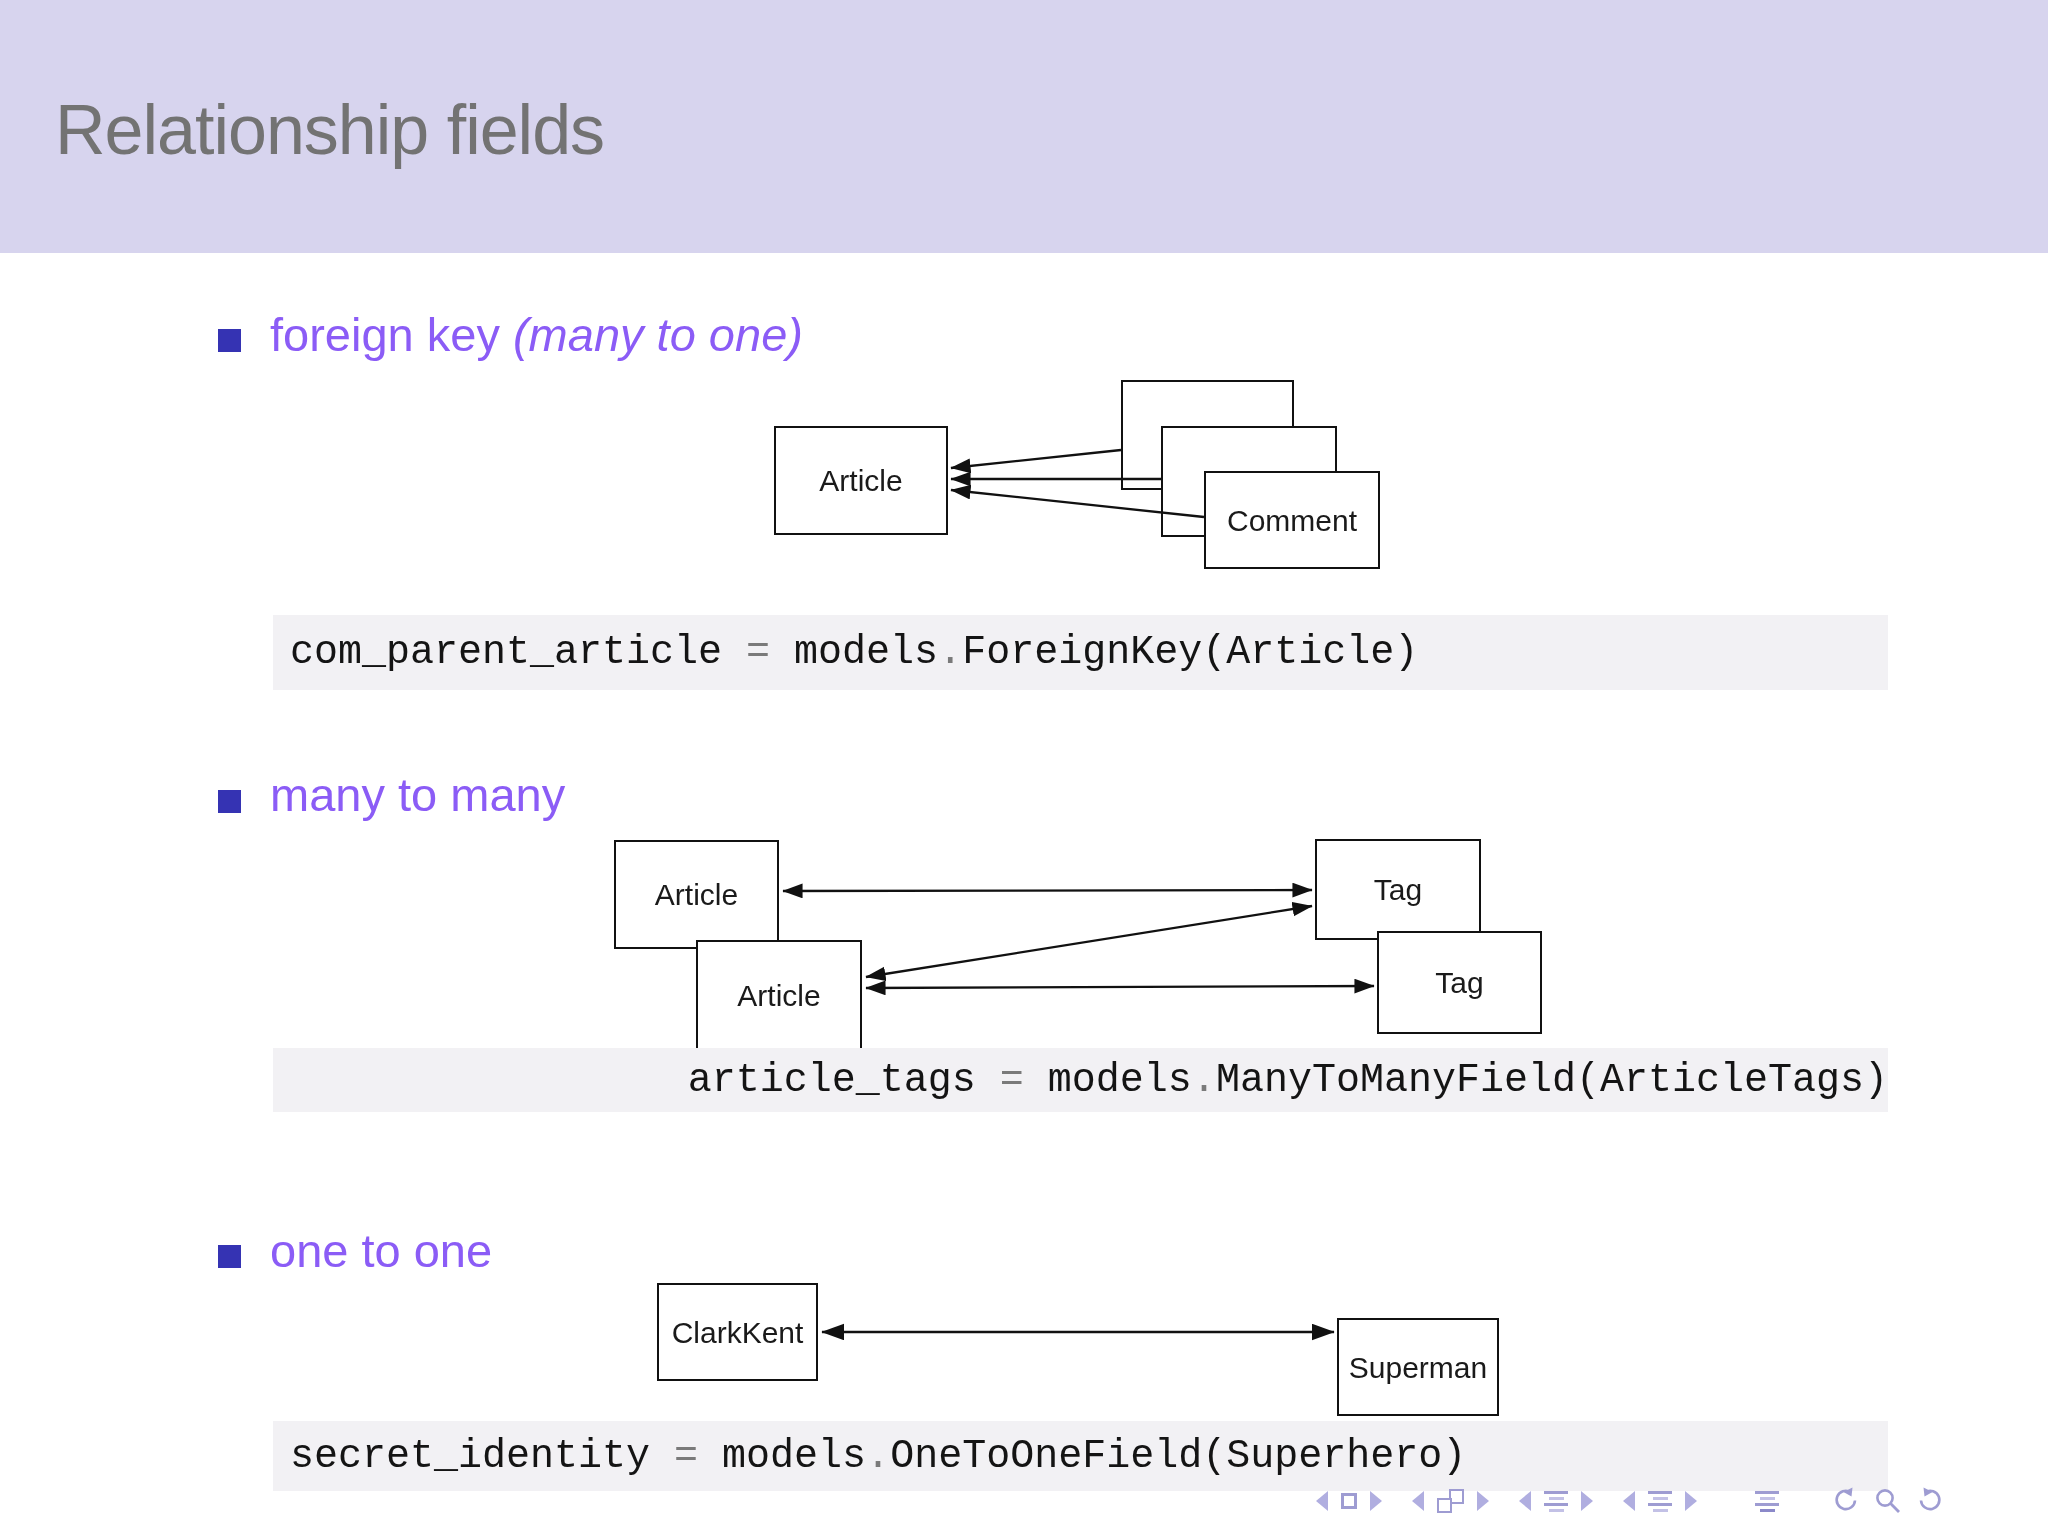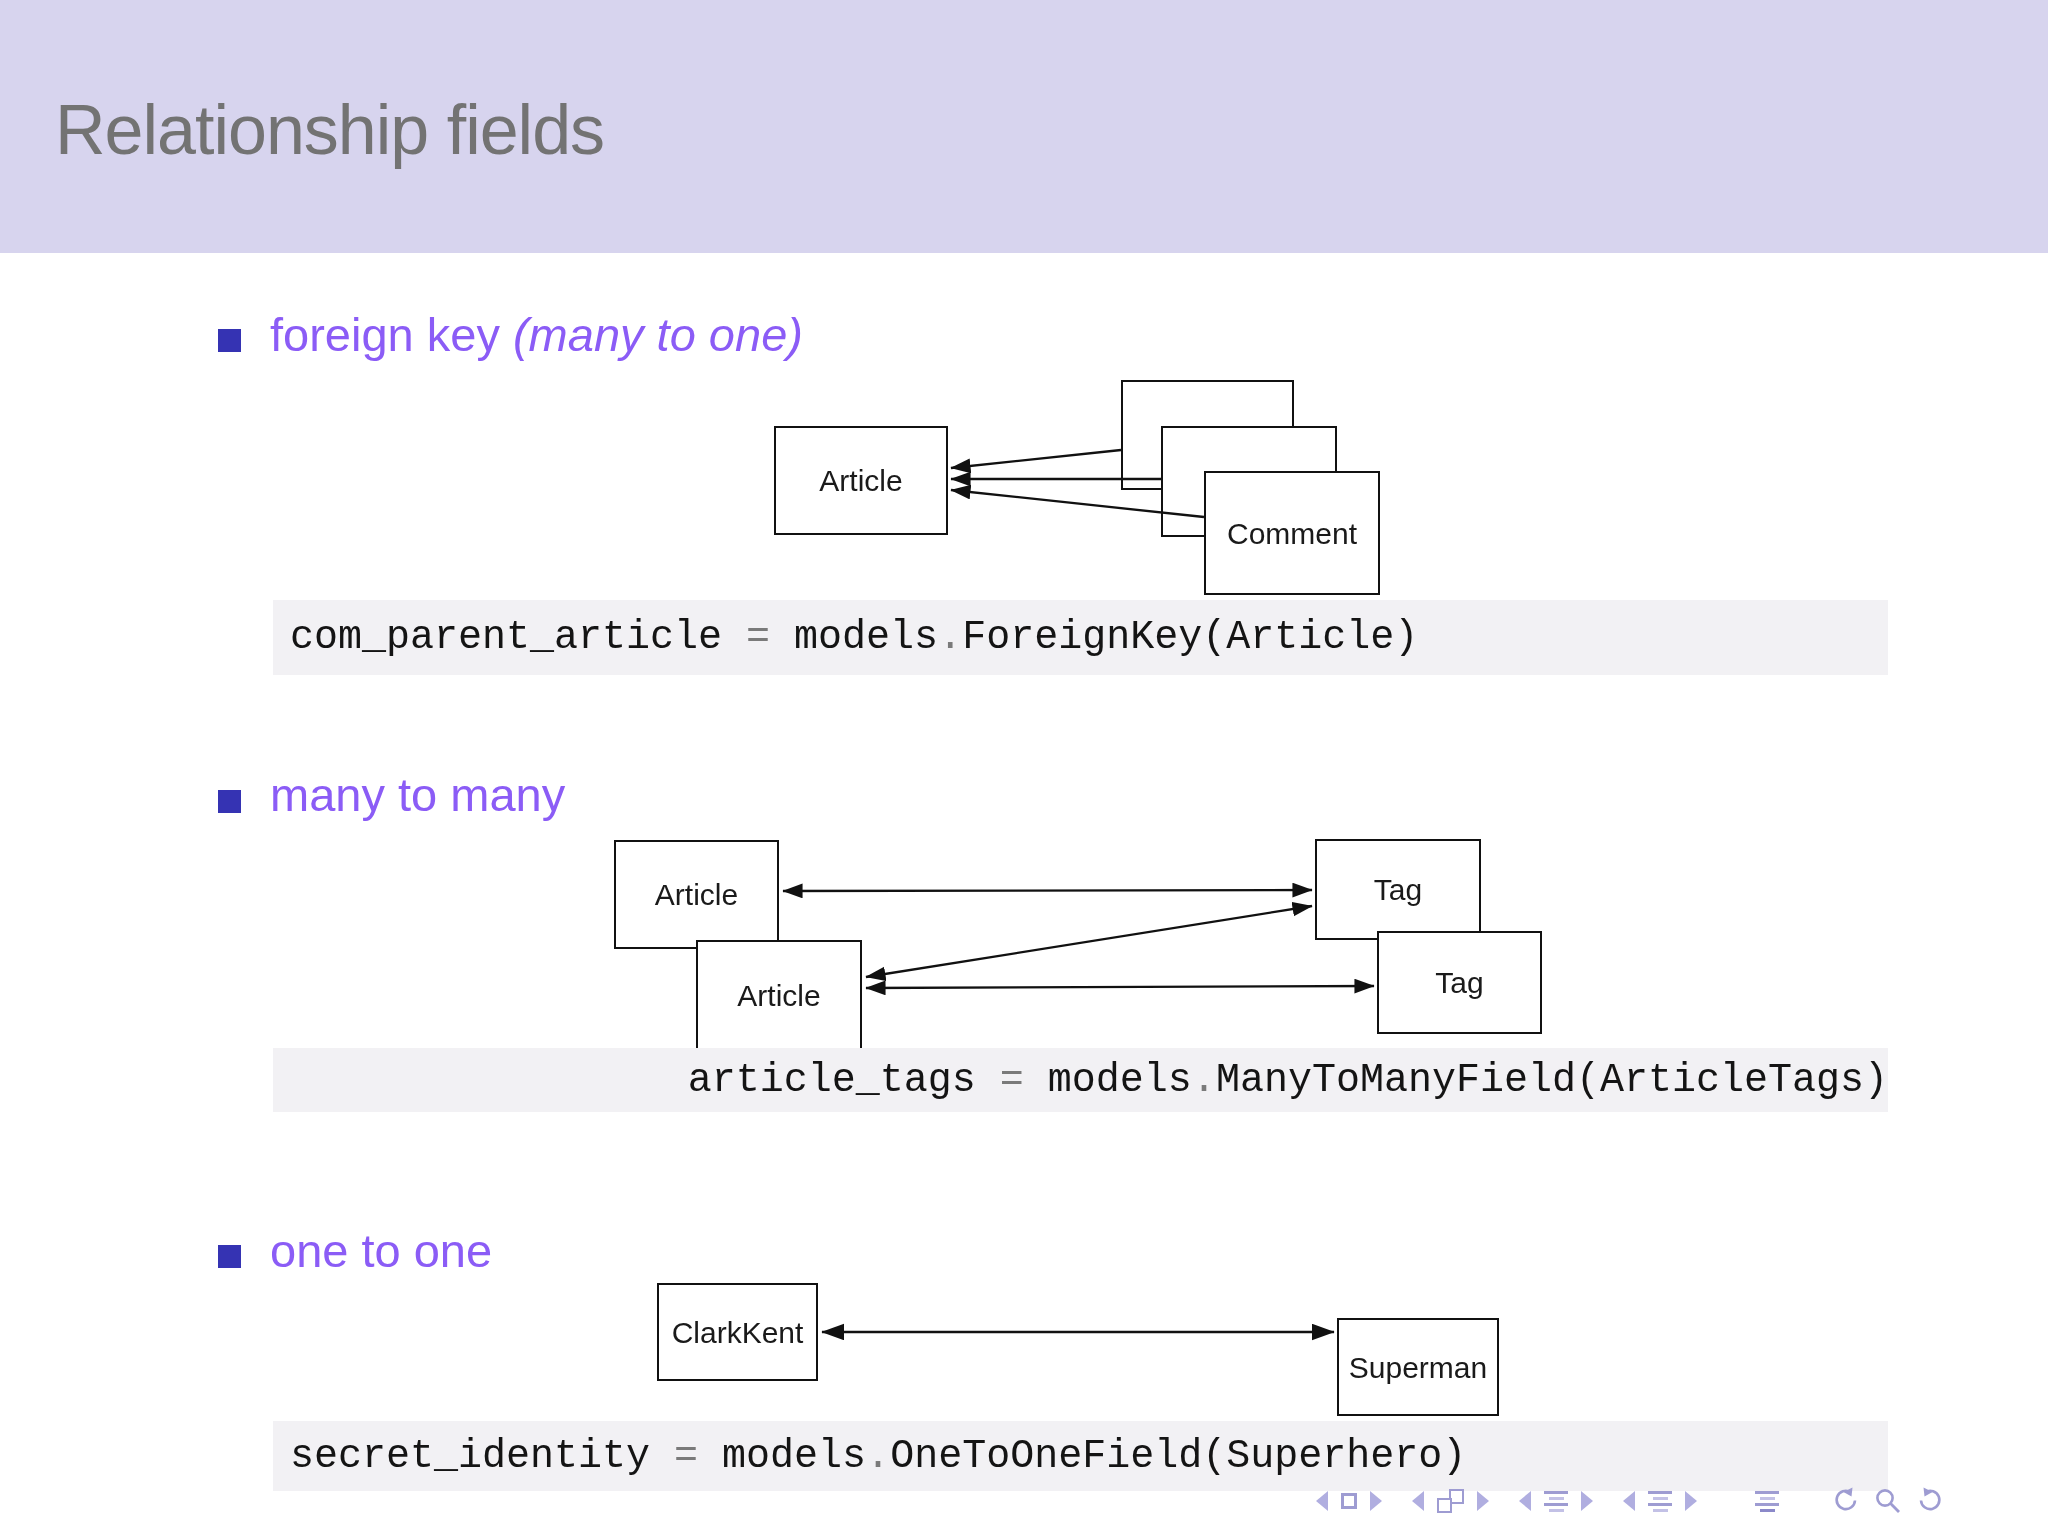--- a/index.html
+++ b/index.html
@@ -61,28 +61,28 @@
 <body>
 
 <div class="header-band"></div>
 <div class="slide-title">Relationship fields</div>
 
 <div class="bullet-square" style="left:218px;top:329px;"></div>
 <div class="bullet-text" style="top:308px;"><span>foreign key </span><span class="it">(many to one)</span></div>
 
 <div class="dbox" style="left:1121px;top:380px;width:173px;height:110px;"></div>
 <div class="dbox" style="left:1161px;top:426px;width:176px;height:111px;"></div>
-<div class="dbox" style="left:1204px;top:471px;width:176px;height:124px;">
+<div class="dbox" style="left:1204px;top:471px;width:176px;height:98px;">
     <span>Comment</span>
   </div>
 <div class="dbox" style="left:774px;top:426px;width:174px;height:109px;">
     <span>Article</span>
   </div>
 
-<div class="code-band" style="top:600px;height:75px;">
+<div class="code-band" style="top:615px;height:75px;">
   <div class="code-text"><span>com_parent_article </span><span class="p">= </span><span>models</span><span class="p">.</span><span>ForeignKey(Article)</span></div>
 </div>
 
 <div class="bullet-square" style="left:218px;top:790px;"></div>
 <div class="bullet-text" style="top:768px;"><span>many to many</span><span class="it"></span></div>
 
 <div class="dbox" style="left:614px;top:840px;width:165px;height:109px;">
     <span>Article</span>
   </div>
 <div class="dbox" style="left:696px;top:940px;width:166px;height:110px;">

